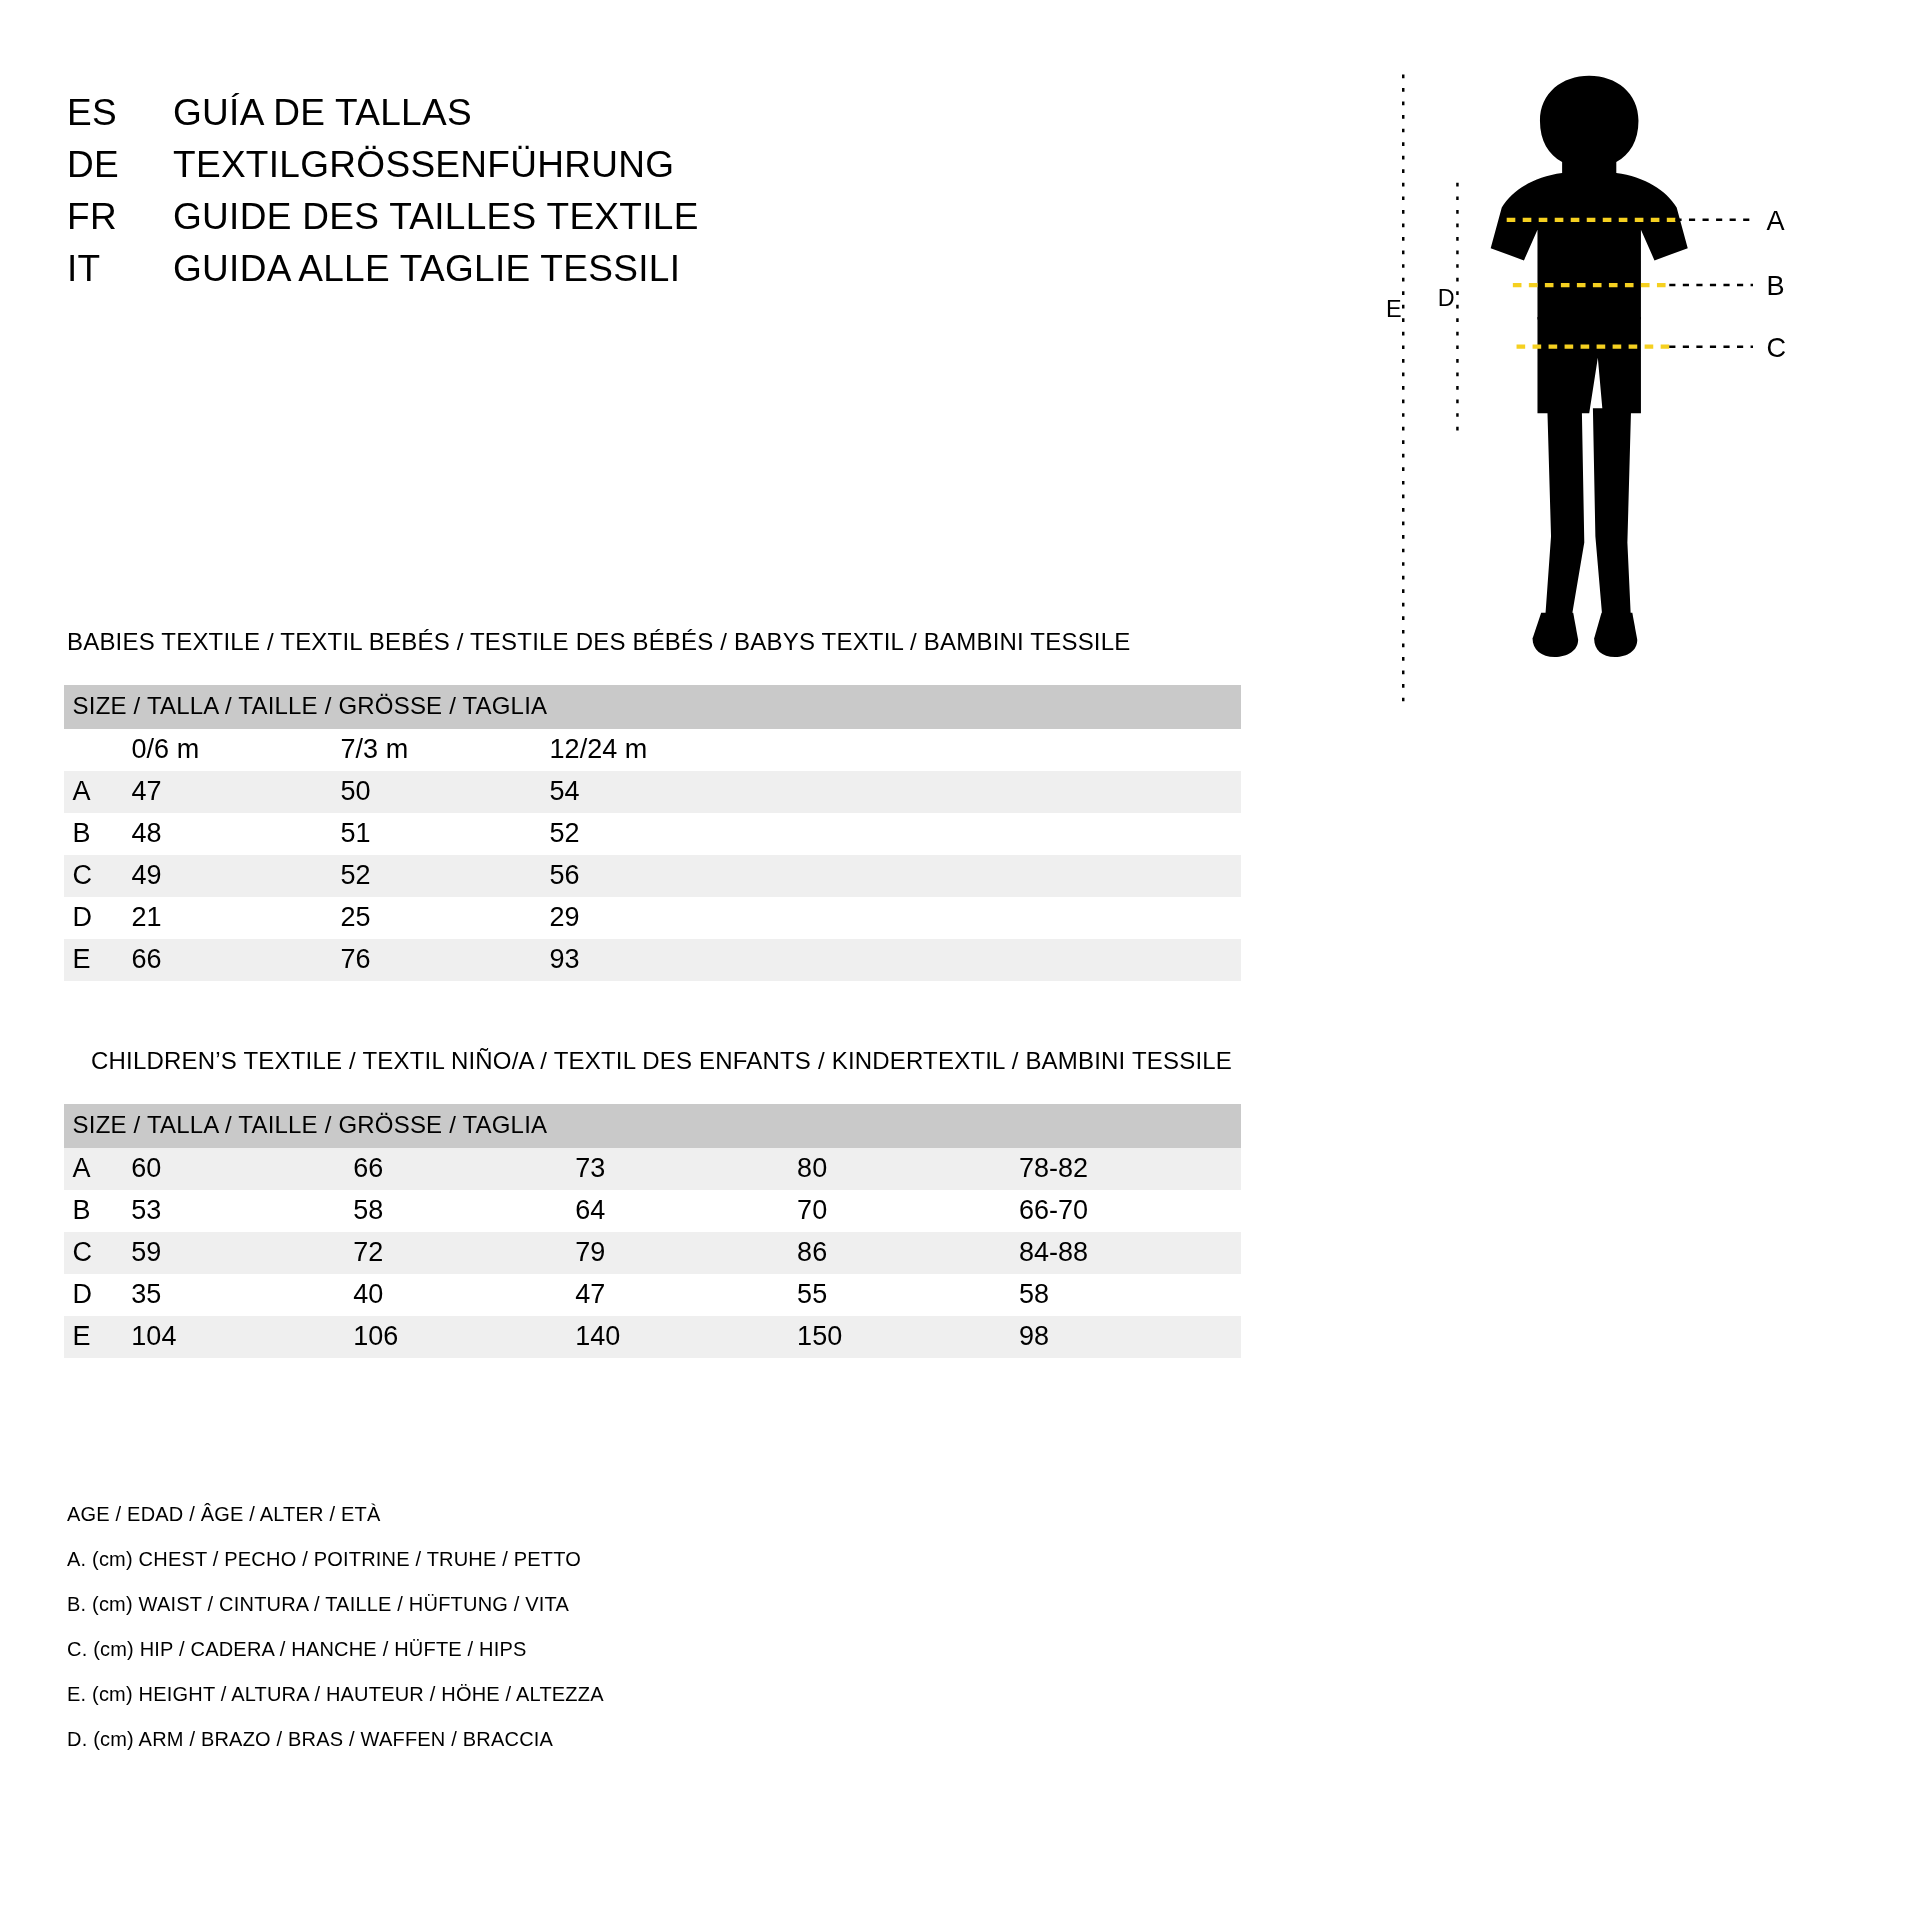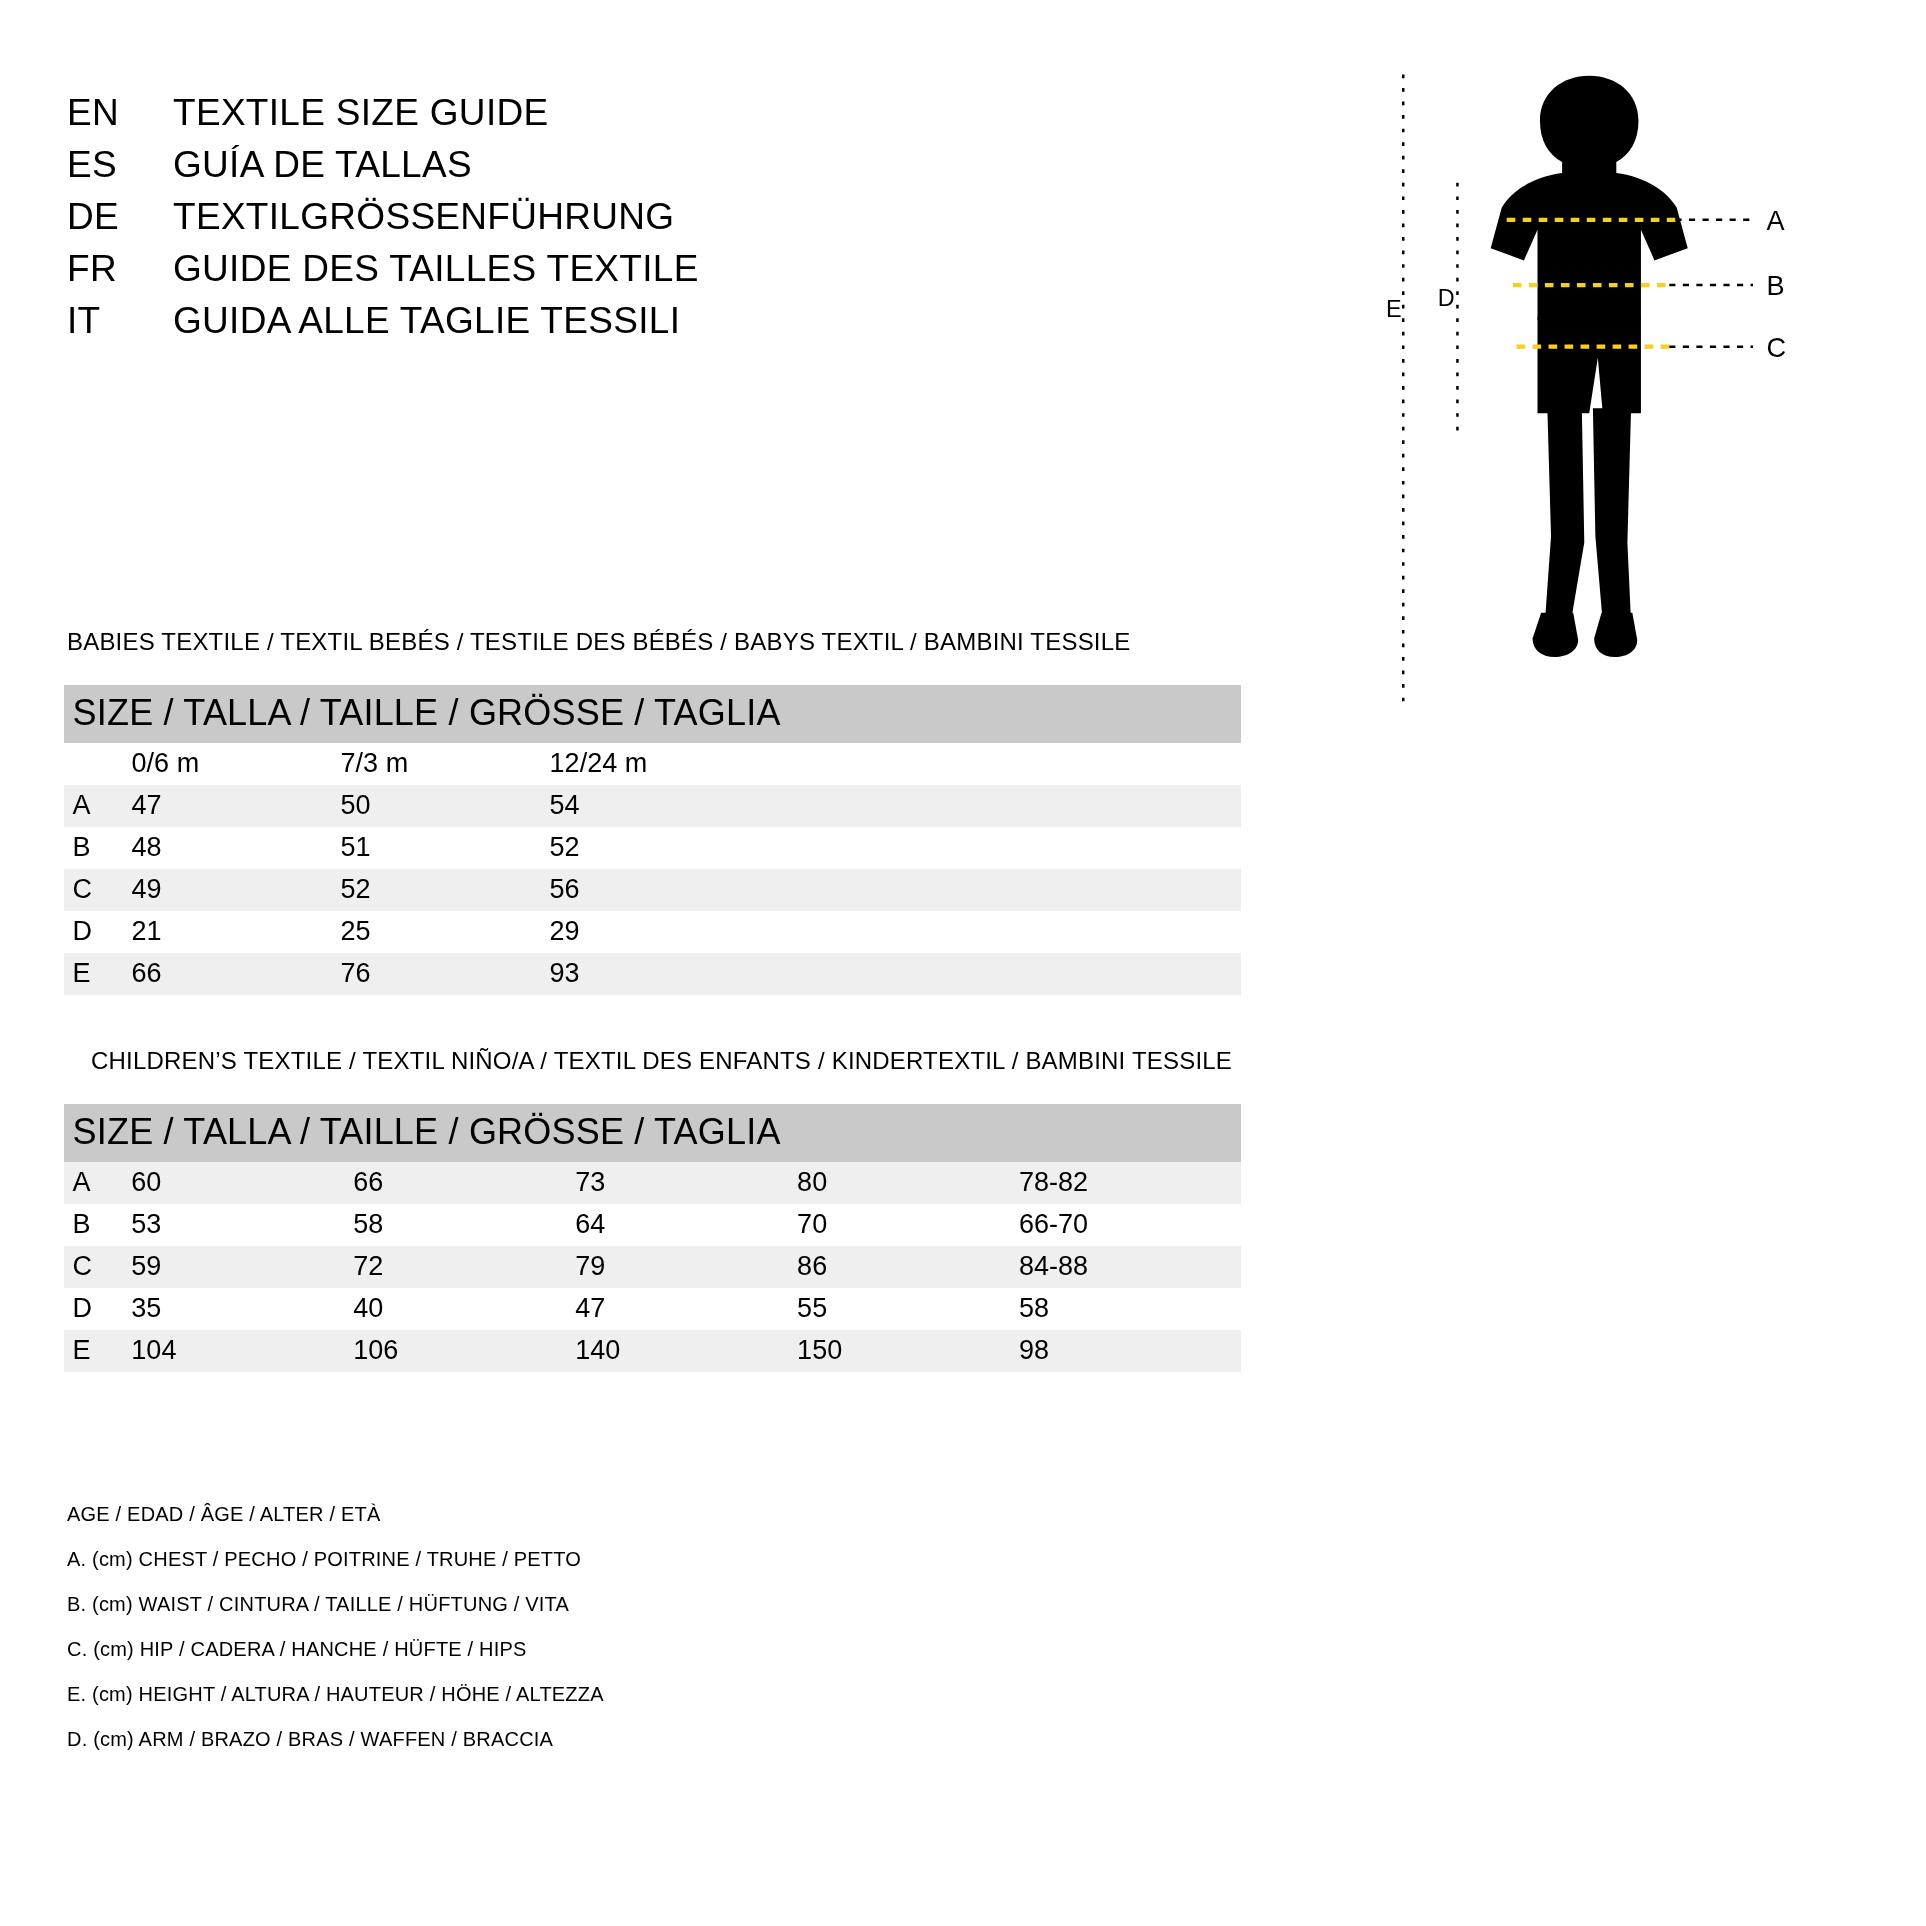--- a/index.html
+++ b/index.html
@@ -67,21 +67,21 @@
   .size-table {
     position: absolute;
     border-collapse: collapse;
     font-size: 27px;
   }
   #babies-table { left: 64px; top: 685px; width: 1177px; }
   #children-table { left: 64px; top: 1104px; width: 1177px; }
 
   .size-table .hdr-band td {
     background: #c9c9c9;
-    font-size: 36px;
+    font-size: 24px;
     padding: 7.4px 0 8.6px 8.6px;
     letter-spacing: 0.2px;
     margin-top: 48px;
   }
   .size-table td {
     padding: 5.5px 0 5.5px 0;
     vertical-align: middle;
   }
   .size-table tr.zebra td { background: #efefef; }
   .size-table td.rowlabel {
@@ -108,24 +108,20 @@
     margin-bottom: 22px;
     white-space: nowrap;
   }
 </style>
 </head>
 <body>
 
 <div class="page">
 
   <div class="title-block">
-    <div class="title-row">
-      <div class="title-lang">EN</div>
-      <div class="title-text">TEXTILE SIZE GUIDE</div>
-    </div>
     <div class="title-row">
       <div class="title-lang">ES</div>
       <div class="title-text">GUÍA DE TALLAS</div>
     </div>
     <div class="title-row">
       <div class="title-lang">DE</div>
       <div class="title-text">TEXTILGRÖSSENFÜHRUNG</div>
     </div>
     <div class="title-row">
       <div class="title-lang">FR</div>

